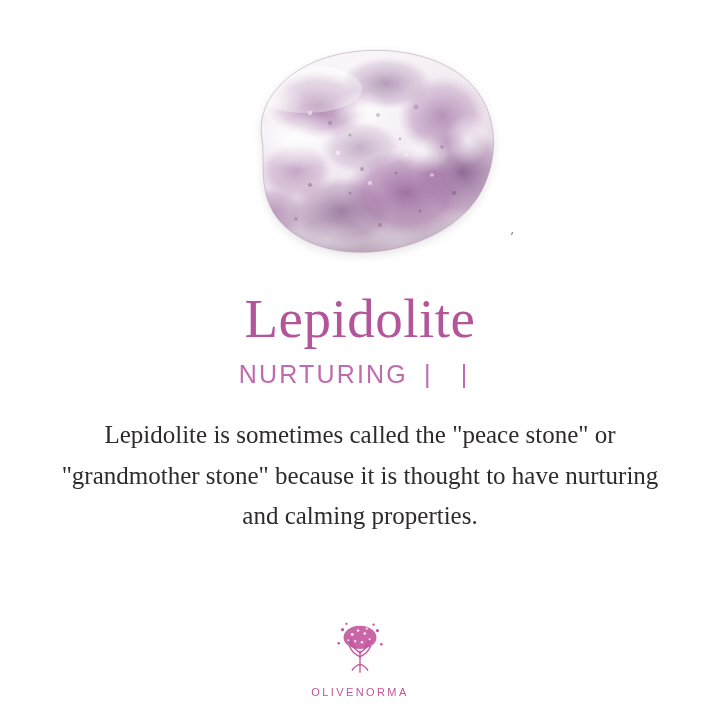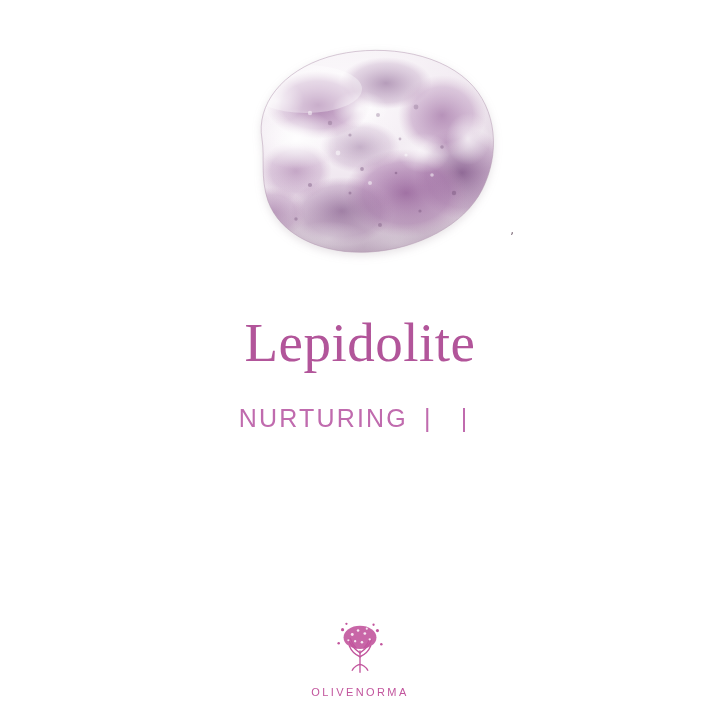--- a/index.html
+++ b/index.html
@@ -57,27 +57,27 @@
     font-family: "DejaVu Sans", sans-serif;
   }
 
   
   .title {
     font-family: "Liberation Serif", serif;
     font-size: 55px;
     line-height: 1.05;
     color: #b2559a;
     letter-spacing: 0.5px;
-    margin-top: 24px;
+    margin-top: 0;
     font-weight: 400;
   }
 
   
   .keywords {
-    margin-top: 32px;
+    margin-top: 12px;
     display: flex;
     justify-content: center;
     gap: 0px;
     font-family: "Liberation Sans", sans-serif;
     font-size: 25px;
     letter-spacing: 2.2px;
     color: #c06bae;
     font-weight: 300;
   }
   .kw { padding: 0 2px; }
@@ -212,20 +212,21 @@
   </div>
 
   <div class="title">Lepidolite</div>
 
   <div class="keywords">
     <span class="kw">NURTURING</span>
     <span class="kw-sep">|</span>
     <span class="kw-sep">|</span>
   </div>
 
+  <div class="description">Lepidolite is sometimes called the "peace stone" or "grandmother stone" because it is thought to have nurturing and calming properties.</div>
 
   <div class="footer">
     <svg class="logo-mark" viewBox="0 0 64 64" xmlns="http://www.w3.org/2000/svg">
       <g stroke="#c2559d" fill="none" stroke-width="1.4" stroke-linecap="round">
         <path d="M32 56 L32 34"></path>
         <path d="M32 36 C26 32 22 28 20 22"></path>
         <path d="M32 36 C38 32 42 28 44 22"></path>
         <path d="M32 40 C27 38 23 34 21 29"></path>
         <path d="M32 40 C37 38 41 34 43 29"></path>
         <path d="M28 31 C25 28 23 25 22 21"></path>

